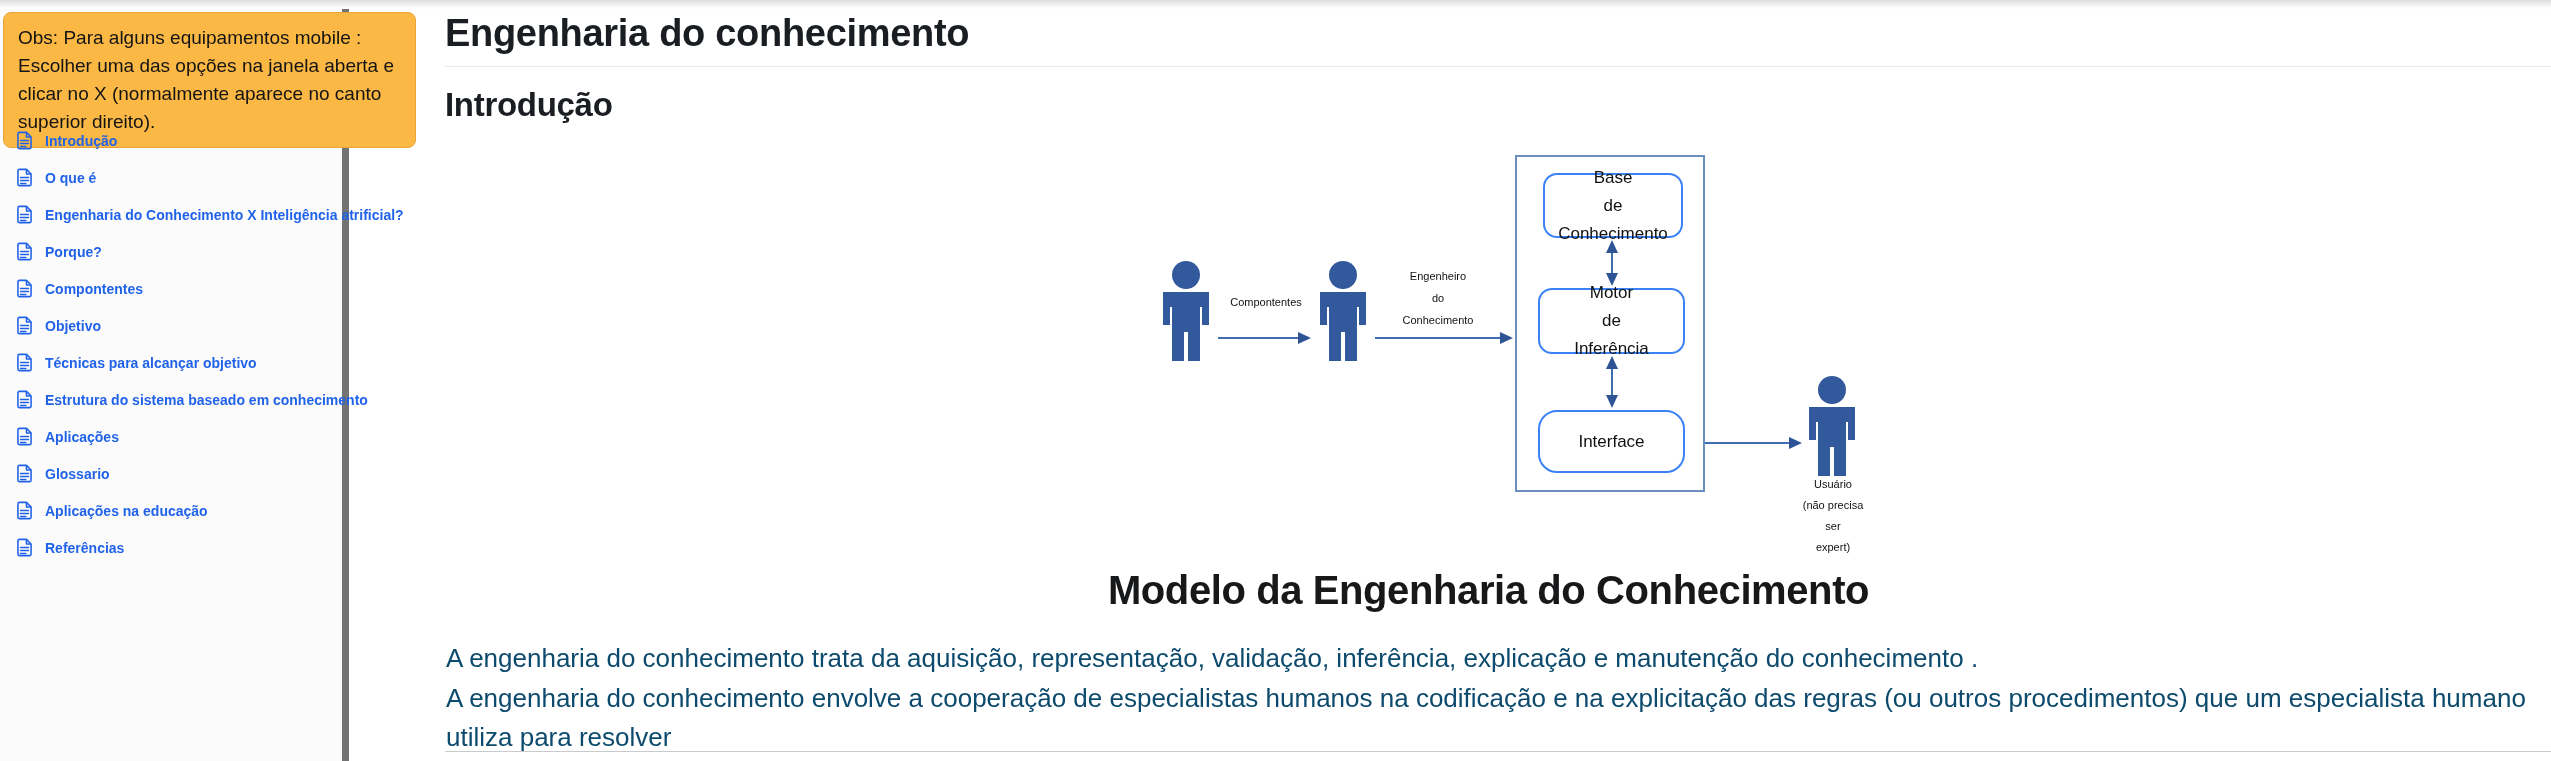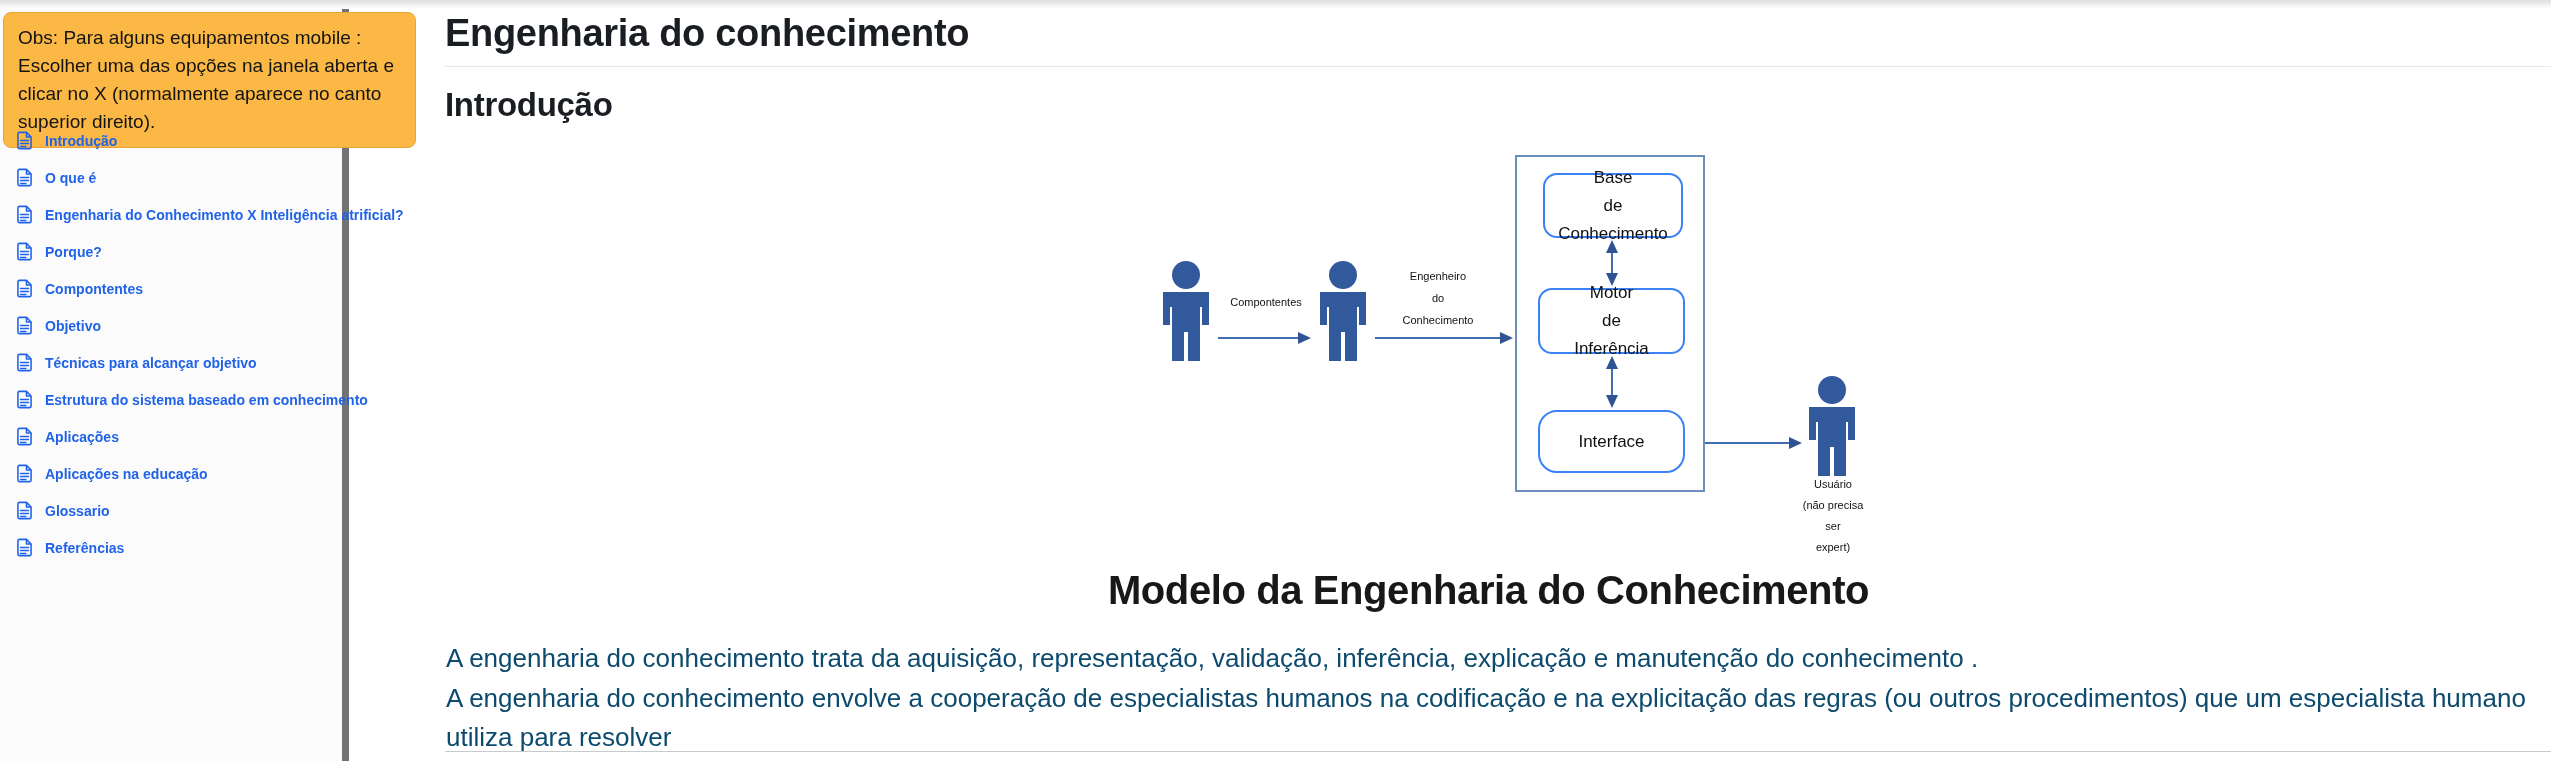--- a/index.html
+++ b/index.html
@@ -162,29 +162,29 @@
           </svg>
         </span>
       <a class="nav-label">Aplicações</a>
     </li>
     <li class="nav-item">
       <span class="doc-icon">
           <svg viewBox="0 0 16 16">
             <use href="#icon-doc"></use>
           </svg>
         </span>
+      <a class="nav-label">Glossario</a>
+    </li>
+    <li class="nav-item">
+      <span class="doc-icon">
+          <svg viewBox="0 0 16 16">
+            <use href="#icon-doc"></use>
+          </svg>
+        </span>
       <a class="nav-label">Aplicações na educação</a>
-    </li>
-    <li class="nav-item">
-      <span class="doc-icon">
-          <svg viewBox="0 0 16 16">
-            <use href="#icon-doc"></use>
-          </svg>
-        </span>
-      <a class="nav-label">Glossario</a>
     </li>
     <li class="nav-item">
       <span class="doc-icon">
           <svg viewBox="0 0 16 16">
             <use href="#icon-doc"></use>
           </svg>
         </span>
       <a class="nav-label">Referências</a>
     </li>
   </ul>

